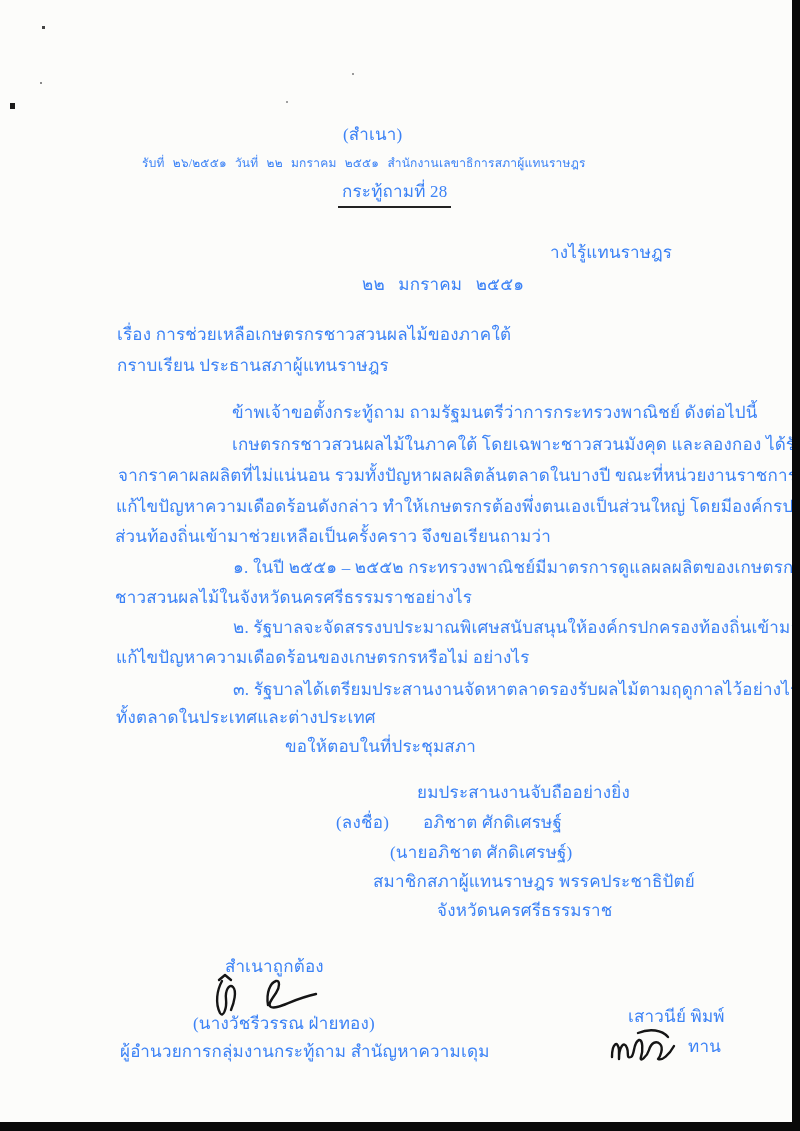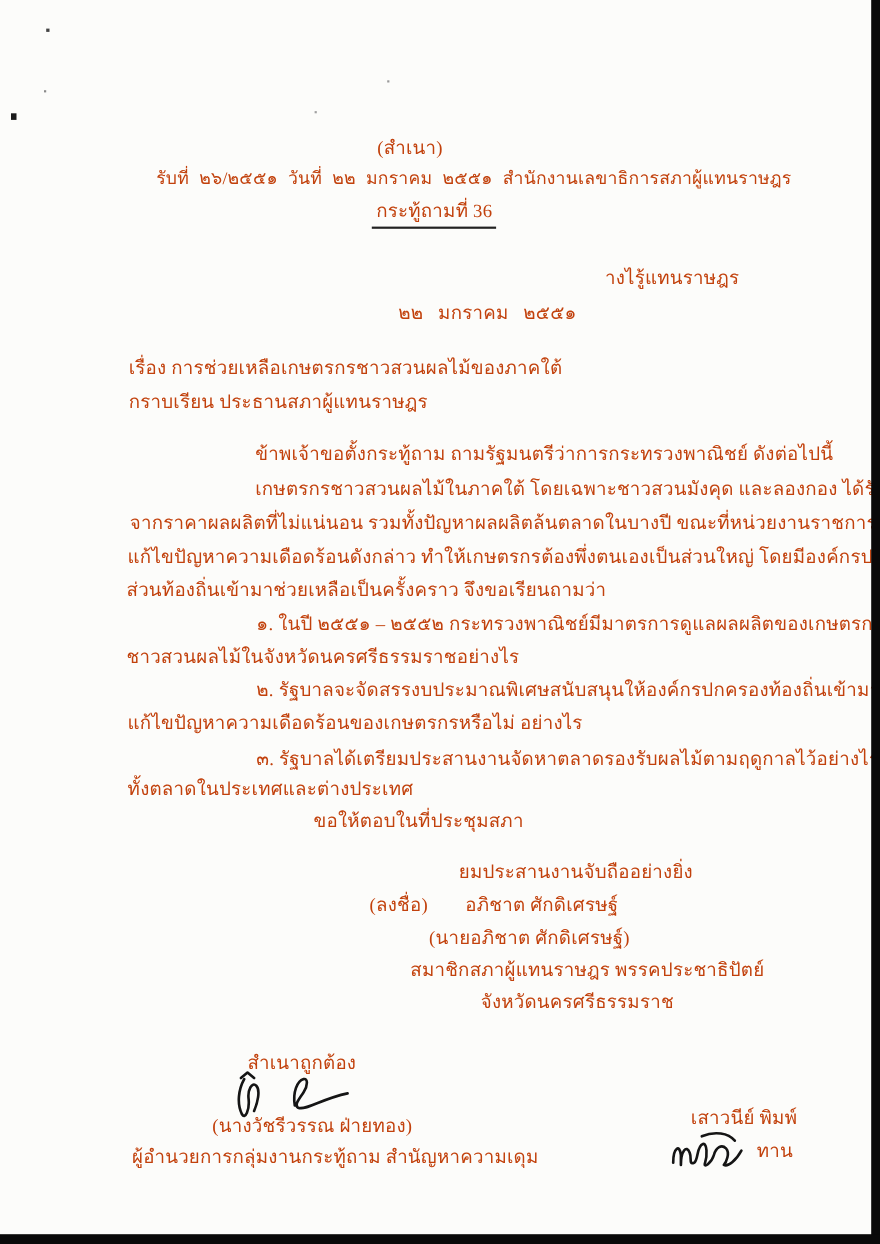--- a/index.html
+++ b/index.html
@@ -4,32 +4,32 @@
 <style>
   html, body { margin: 0; padding: 0; }
   body { background: #e8e8e8; }
   .page {
     position: relative;
     width: 800px;
     height: 1131px;
     background: #fcfcfa;
     overflow: hidden;
     font-family: "Liberation Serif", "DejaVu Serif", serif;
-    color: #c2410c;
+    color: #3b82f6;
   }
   .ln {
     position: absolute;
     white-space: nowrap;
     font-size: 17px;
     line-height: 22px;
     letter-spacing: 0.2px;
   }
   
   .copy-label     { left: 343px; top: 124px; }
-  .receipt-line   { left: 142px; top: 152px; font-size: 16px; word-spacing: 5px; }
+  .receipt-line   { left: 142px; top: 152px; font-size: 12px; word-spacing: 5px; }
   .question-no    { left: 338px; top: 181px; border-bottom: 2px solid #222; padding: 0 4px 3px 4px; }
   
   .org-name       { left: 550px; top: 242px; }
   .date-line      { left: 362px; top: 274px; word-spacing: 9px; }
   
   .subject-line   { left: 117px; top: 324px; font-family: Liberation Serif, serif; }
   .salutation     { left: 117px; top: 355px; }
   
   .bl0  { left: 232px; top: 402px; }
   .bl1  { left: 232px; top: 434px; }
@@ -71,21 +71,21 @@
   .sp5 { left: 286px; top: 101px; width: 2px; height: 2px; background:#a0a0a0; }
   .sig-svg path { fill: none; stroke: #151515; stroke-width: 2.4; stroke-linecap: round; stroke-linejoin: round; }
 </style>
 </head>
 <body>
 
 <div class="page">
 
   <div class="ln copy-label">(สำเนา)</div>
   <div class="ln receipt-line">รับที่ ๒๖/๒๕๕๑ วันที่ ๒๒ มกราคม ๒๕๕๑ สำนักงานเลขาธิการสภาผู้แทนราษฎร</div>
-  <div class="ln question-no">กระทู้ถามที่ 36</div>
+  <div class="ln question-no">กระทู้ถามที่ 28</div>
 
   <div class="ln org-name">างไรู้แทนราษฎร</div>
   <div class="ln date-line">๒๒ มกราคม ๒๕๕๑</div>
 
   <div class="ln subject-line">เรื่อง การช่วยเหลือเกษตรกรชาวสวนผลไม้ของภาคใต้</div>
   <div class="ln salutation">กราบเรียน ประธานสภาผู้แทนราษฎร</div>
 
   <div class="ln bl0">ข้าพเจ้าขอตั้งกระทู้ถาม ถามรัฐมนตรีว่าการกระทรวงพาณิชย์ ดังต่อไปนี้</div>
   <div class="ln bl1">เกษตรกรชาวสวนผลไม้ในภาคใต้ โดยเฉพาะชาวสวนมังคุด และลองกอง ได้รับความเดือดร้อน</div>
   <div class="ln bl2">จากราคาผลผลิตที่ไม่แน่นอน รวมทั้งปัญหาผลผลิตล้นตลาดในบางปี ขณะที่หน่วยงานราชการไม่ได้เตรียมพร้อม</div>

